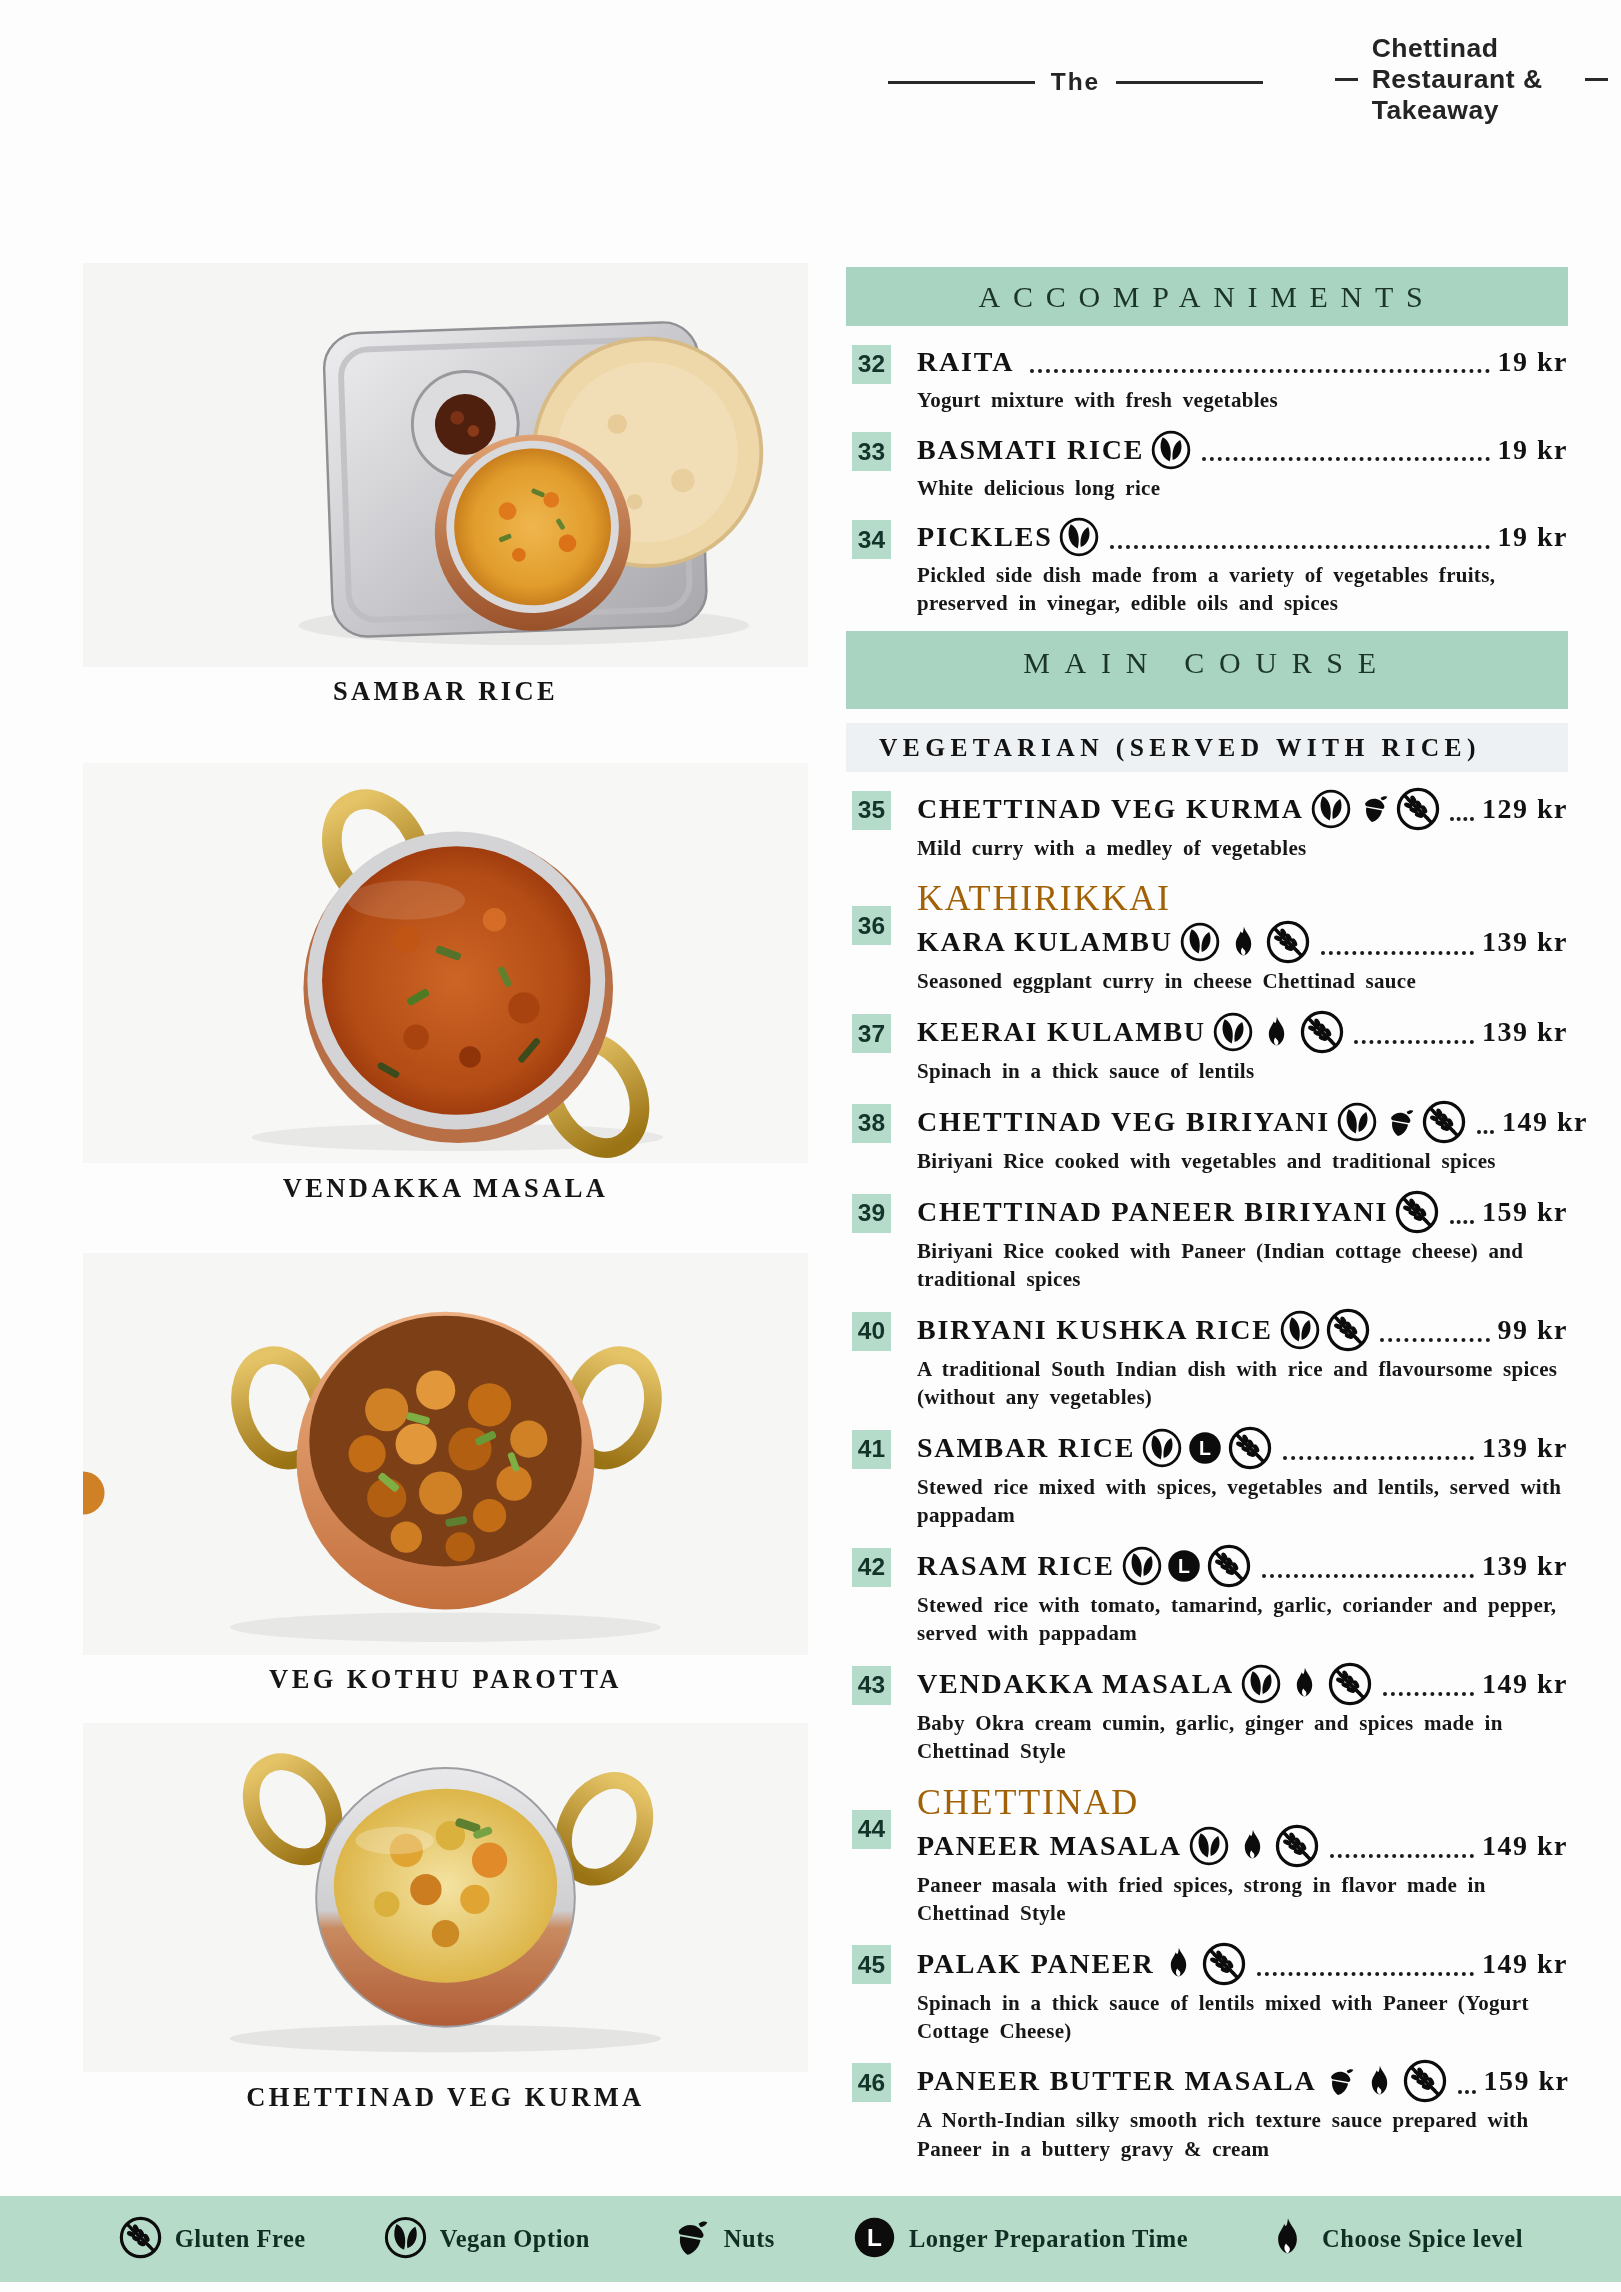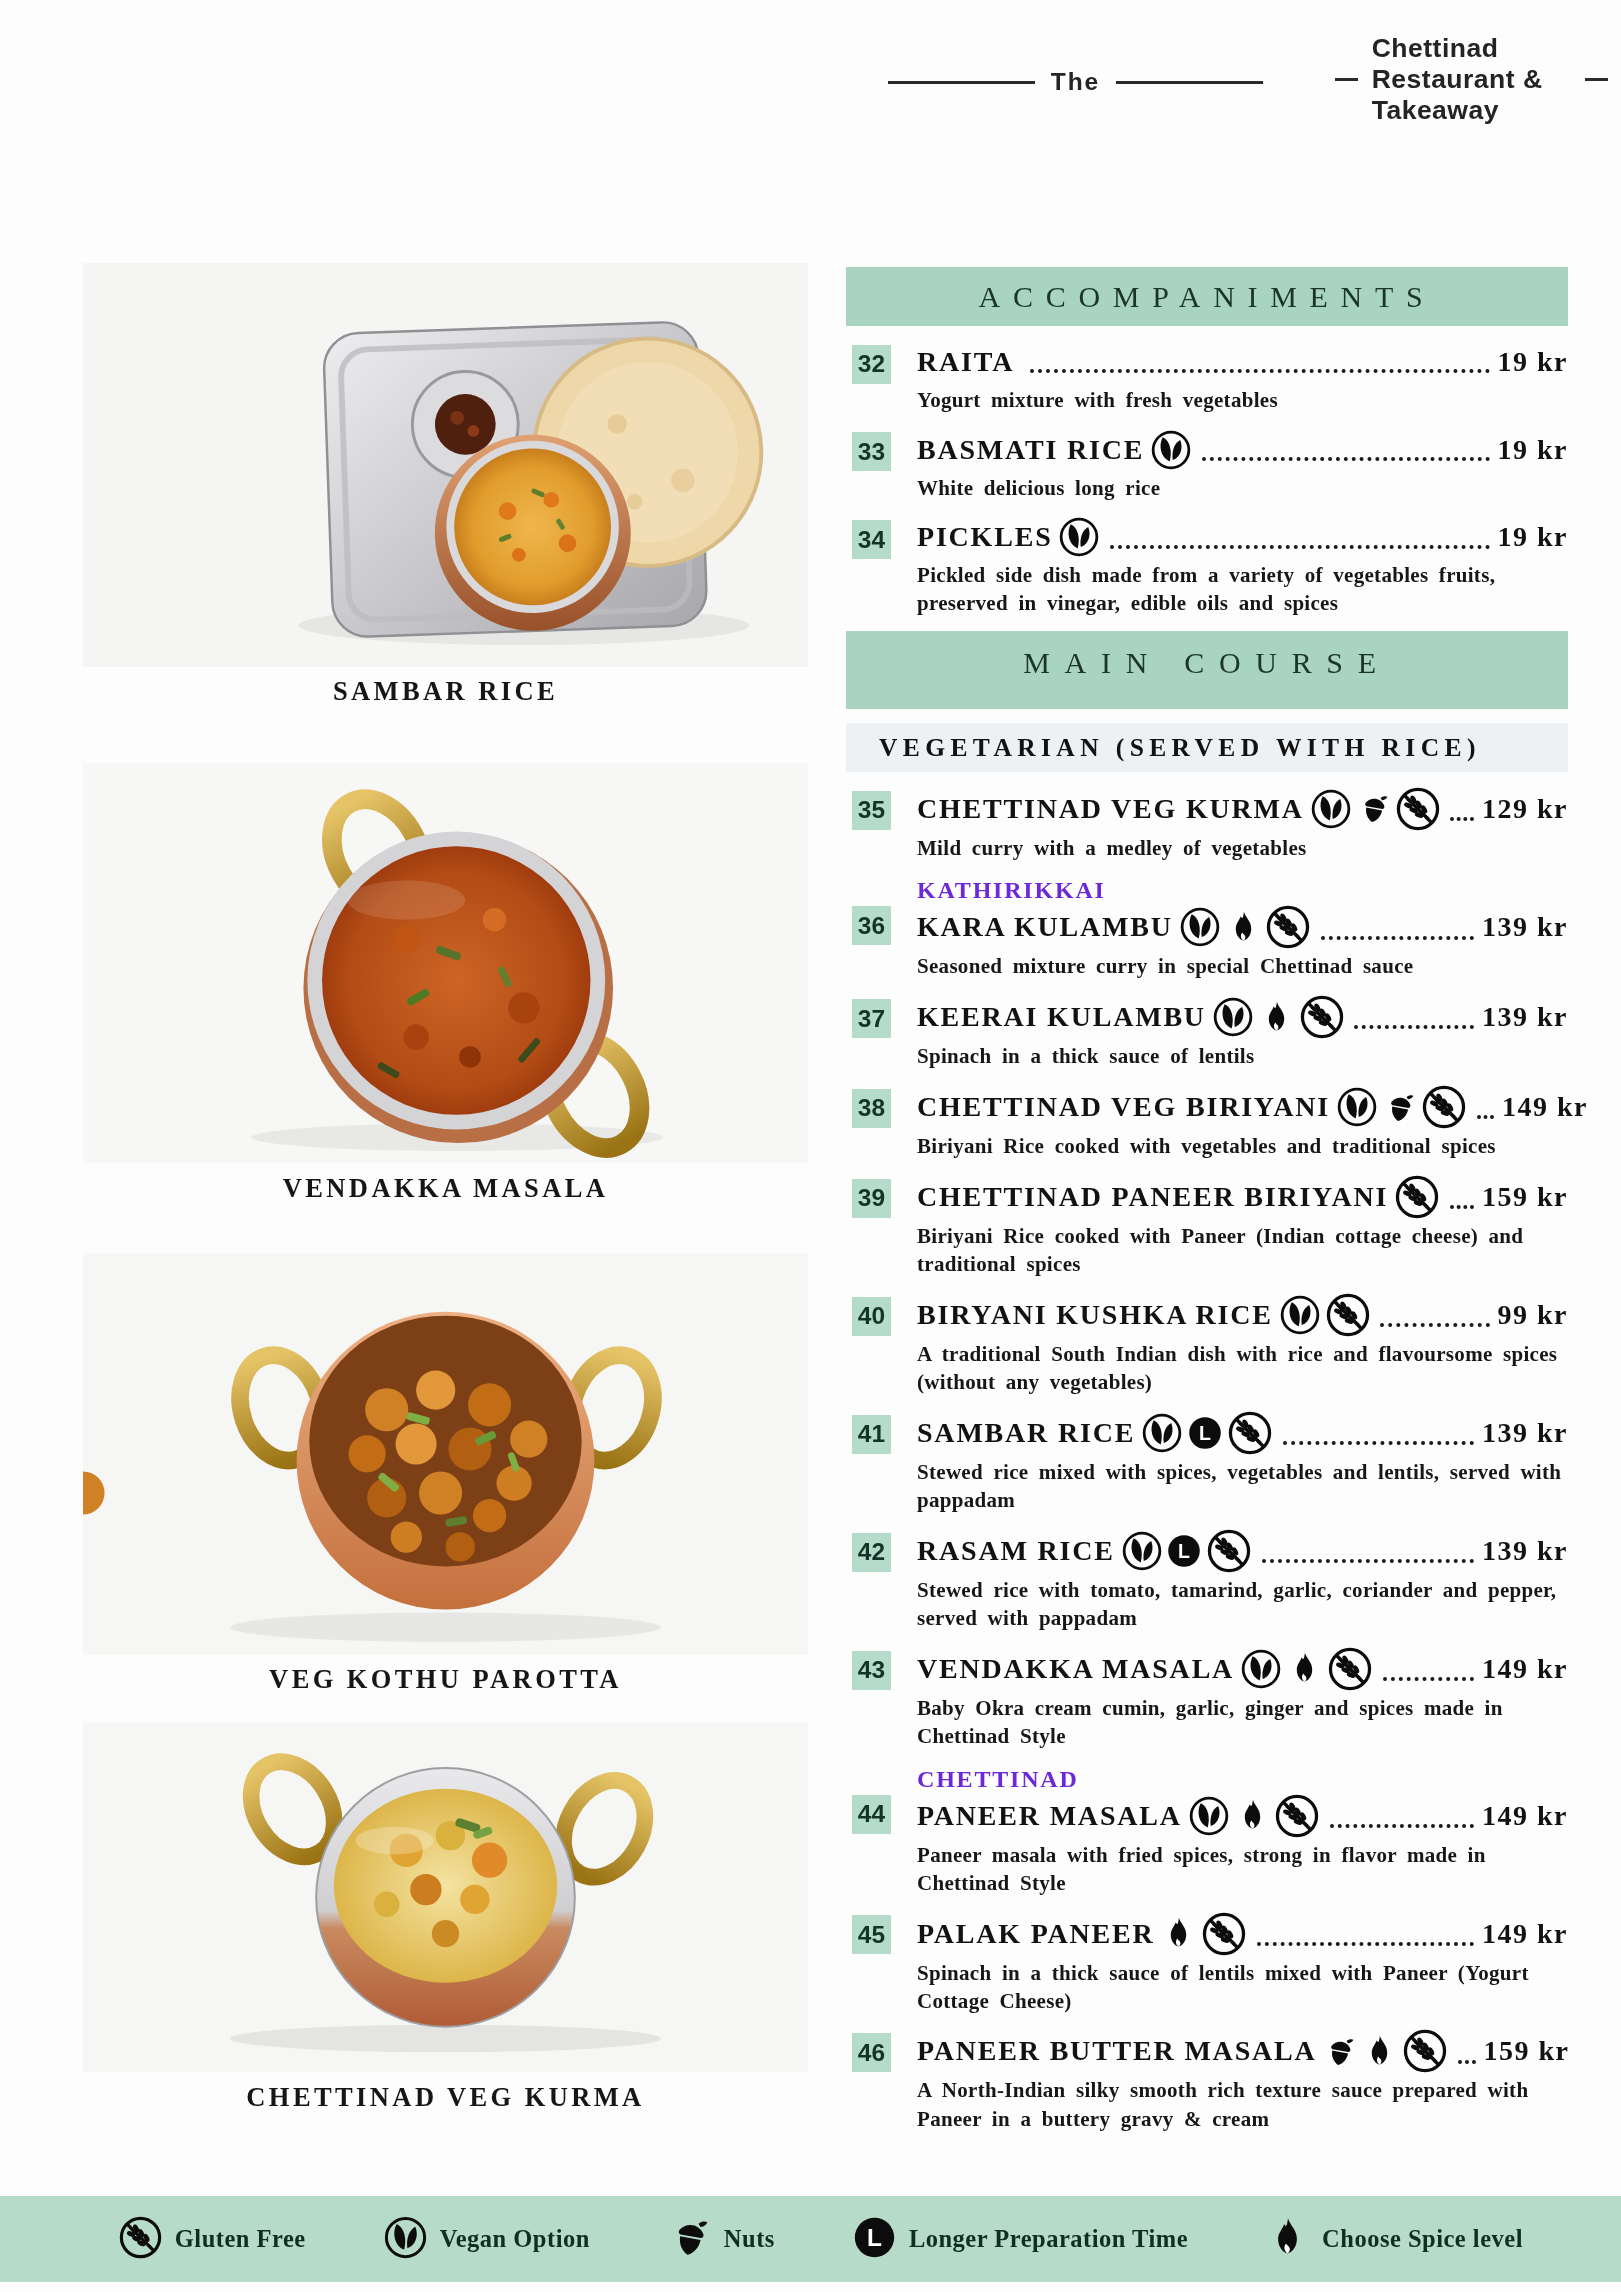--- a/index.html
+++ b/index.html
@@ -38,21 +38,21 @@
     color:#121212; margin-bottom:13.7px;
   }
   .item { position:relative; padding-left:71px; margin-bottom:13.7px; }
   .badge {
     position:absolute; left:5.9px; top:4.9px; width:39px; height:39px;
     background:var(--c-badge,#b5dccb); color:#14342a;
     font-family:"Liberation Sans", sans-serif; font-weight:bold; font-size:24.5px;
     display:flex; align-items:center; justify-content:center;
   }
   .item:has(.name-prefix) .badge { top:31px; }
-  .name-prefix { font-size:24px; font-weight:bold; letter-spacing:1.8px; color:#6d28d9; padding-top:2px; }
+  .name-prefix { font-size:36px; font-weight:normal; letter-spacing:1.8px; color:#a16207; padding-top:2px; }
   .name-row { display:flex; align-items:center; gap:5.9px; min-height:44px; }
   .name { font-size:28px; font-weight:bold; letter-spacing:1.8px; color:#121212; white-space:nowrap; }
   .icons { display:flex; align-items:center; gap:3.9px; }
   .leader { flex:1; min-width:17.6px; align-self:flex-end;
     border-bottom:4.4px dotted #1a1a1a; margin:0 2px 10.8px 3.9px; }
   .price { font-size:28px; font-weight:bold; letter-spacing:1.5px; white-space:nowrap; color:#121212; }
   .desc { font-size:21px; font-weight:bold; letter-spacing:0.3px; word-spacing:4.9px;
     line-height:1.34; color:#171717; margin-top:2px; }
   
   .legend {
@@ -381,21 +381,21 @@
                   <ellipse cx="28" cy="21.5" rx="2.6" ry="4.6" transform="rotate(20 28 21.5)"></ellipse>
                   <ellipse cx="20" cy="29" rx="2.6" ry="4.6" transform="rotate(-20 20 29)"></ellipse>
                   <ellipse cx="28" cy="29" rx="2.6" ry="4.6" transform="rotate(20 28 29)"></ellipse>
                 </g>
                 <line x1="10" y1="10" x2="38" y2="38" stroke="#0c0c0c" stroke-width="3.6"></line>
               </svg>
             </span>
             <span class="leader"></span>
             <span class="price">139 kr</span>
           </div>
-          <div class="desc">Seasoned mixture curry in special Chettinad sauce</div>
+          <div class="desc">Seasoned eggplant curry in cheese Chettinad sauce</div>
         </div>
 
         <div class="item">
           <div class="badge">37</div>
 
           <div class="name-row">
             <span class="name">KEERAI KULAMBU</span>
             <span class="icons">
               <svg viewBox="0 0 48 48" width="42" height="42">
                 <circle cx="24" cy="24" r="20.4" fill="none" stroke="#0c0c0c" stroke-width="3.2"></circle>

